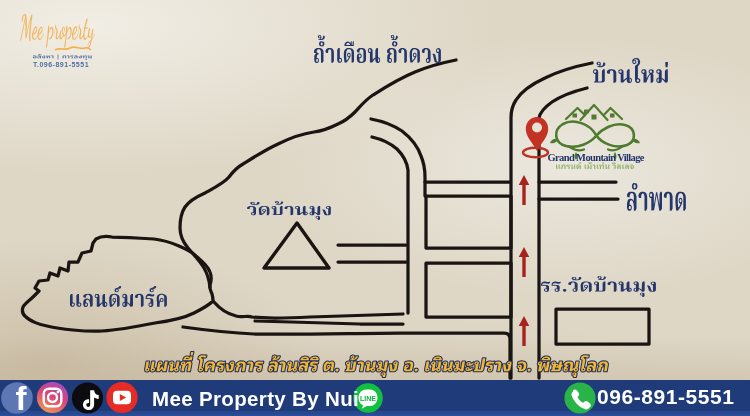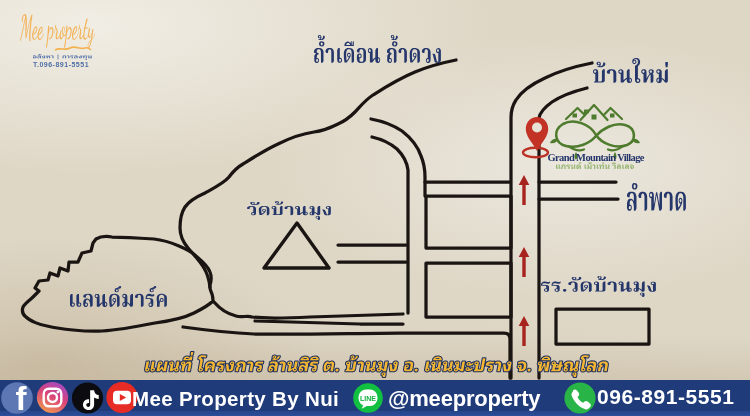--- a/index.html
+++ b/index.html
@@ -153,17 +153,16 @@
         <path d="M363.5,26.5 l-1.8,4.2 l6,-3.2 Z" fill="#fff"></path>
         <text x="368" y="22.8" font-family="Liberation Sans" font-weight="bold" font-size="7" fill="#11b03d" text-anchor="middle">LINE</text>
       </g>
 
 <g>
         <circle cx="580" cy="20" r="15.6" fill="#28b446"></circle>
         <path d="M573.2,12.2 c1,-1 2.6,-1 3.5,0.1 l2,2.4 c0.8,1 0.7,2.4 -0.2,3.3 l-1,1 c0.5,1.2 1.3,2.4 2.4,3.4 c1,1 2.2,1.9 3.4,2.4 l1,-1 c0.9,-0.9 2.3,-1 3.3,-0.2 l2.4,2 c1.1,0.9 1.2,2.5 0.1,3.5 l-1.2,1.2 c-1,1 -2.5,1.4 -3.8,0.9 c-2.9,-1.1 -5.7,-2.9 -8.1,-5.3 c-2.4,-2.4 -4.2,-5.2 -5.3,-8.1 c-0.5,-1.3 -0.1,-2.8 0.9,-3.8 Z" fill="#fff"></path>
       </g>
 </svg>
 
-<div class="bt" style="left:132px;top:387px;font-size:20.5px;letter-spacing:0.35px">Mee Property By Nui</div>
+<div class="bt" style="left:152px;top:387px;font-size:20.5px;letter-spacing:0.35px">Mee Property By Nui</div>
 
-<div class="bt" style="left:388px;top:386px;font-size:22px;letter-spacing:-0.2px">@meeproperty</div>
 
 <div class="bt" style="left:597px;top:385px;font-size:21px;letter-spacing:0.55px">096-891-5551</div>
 </div>
 </body></html>

